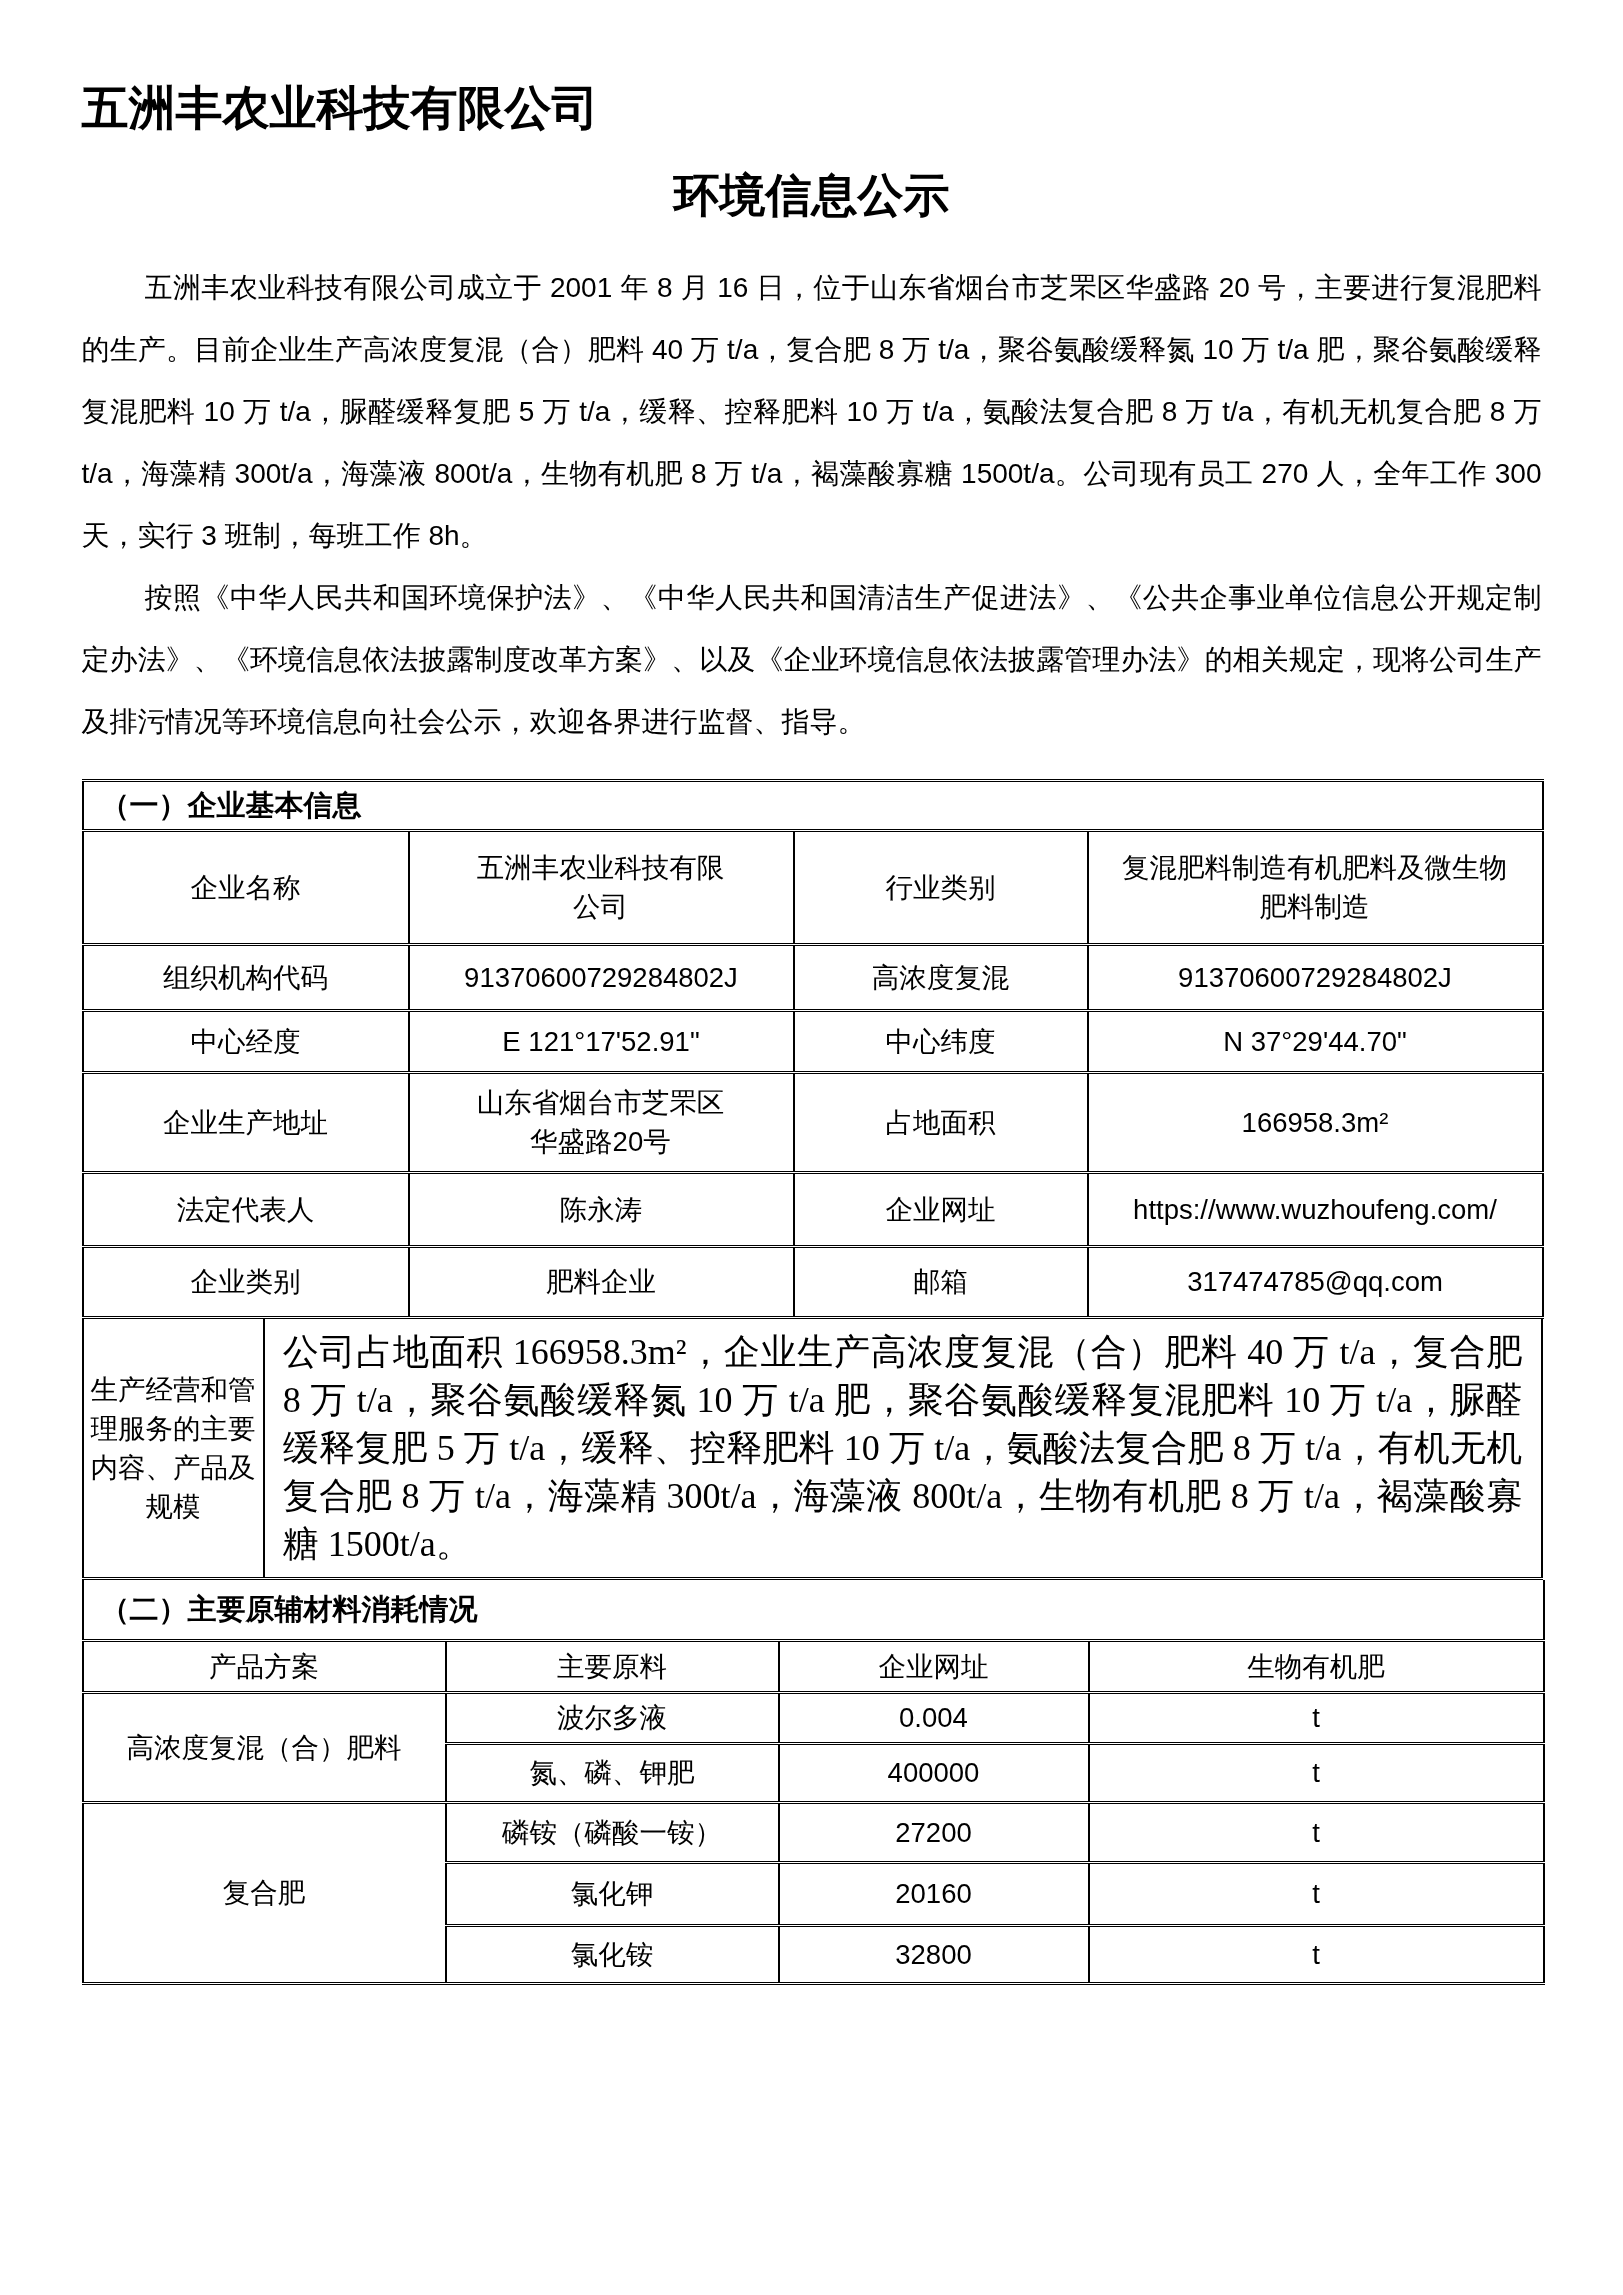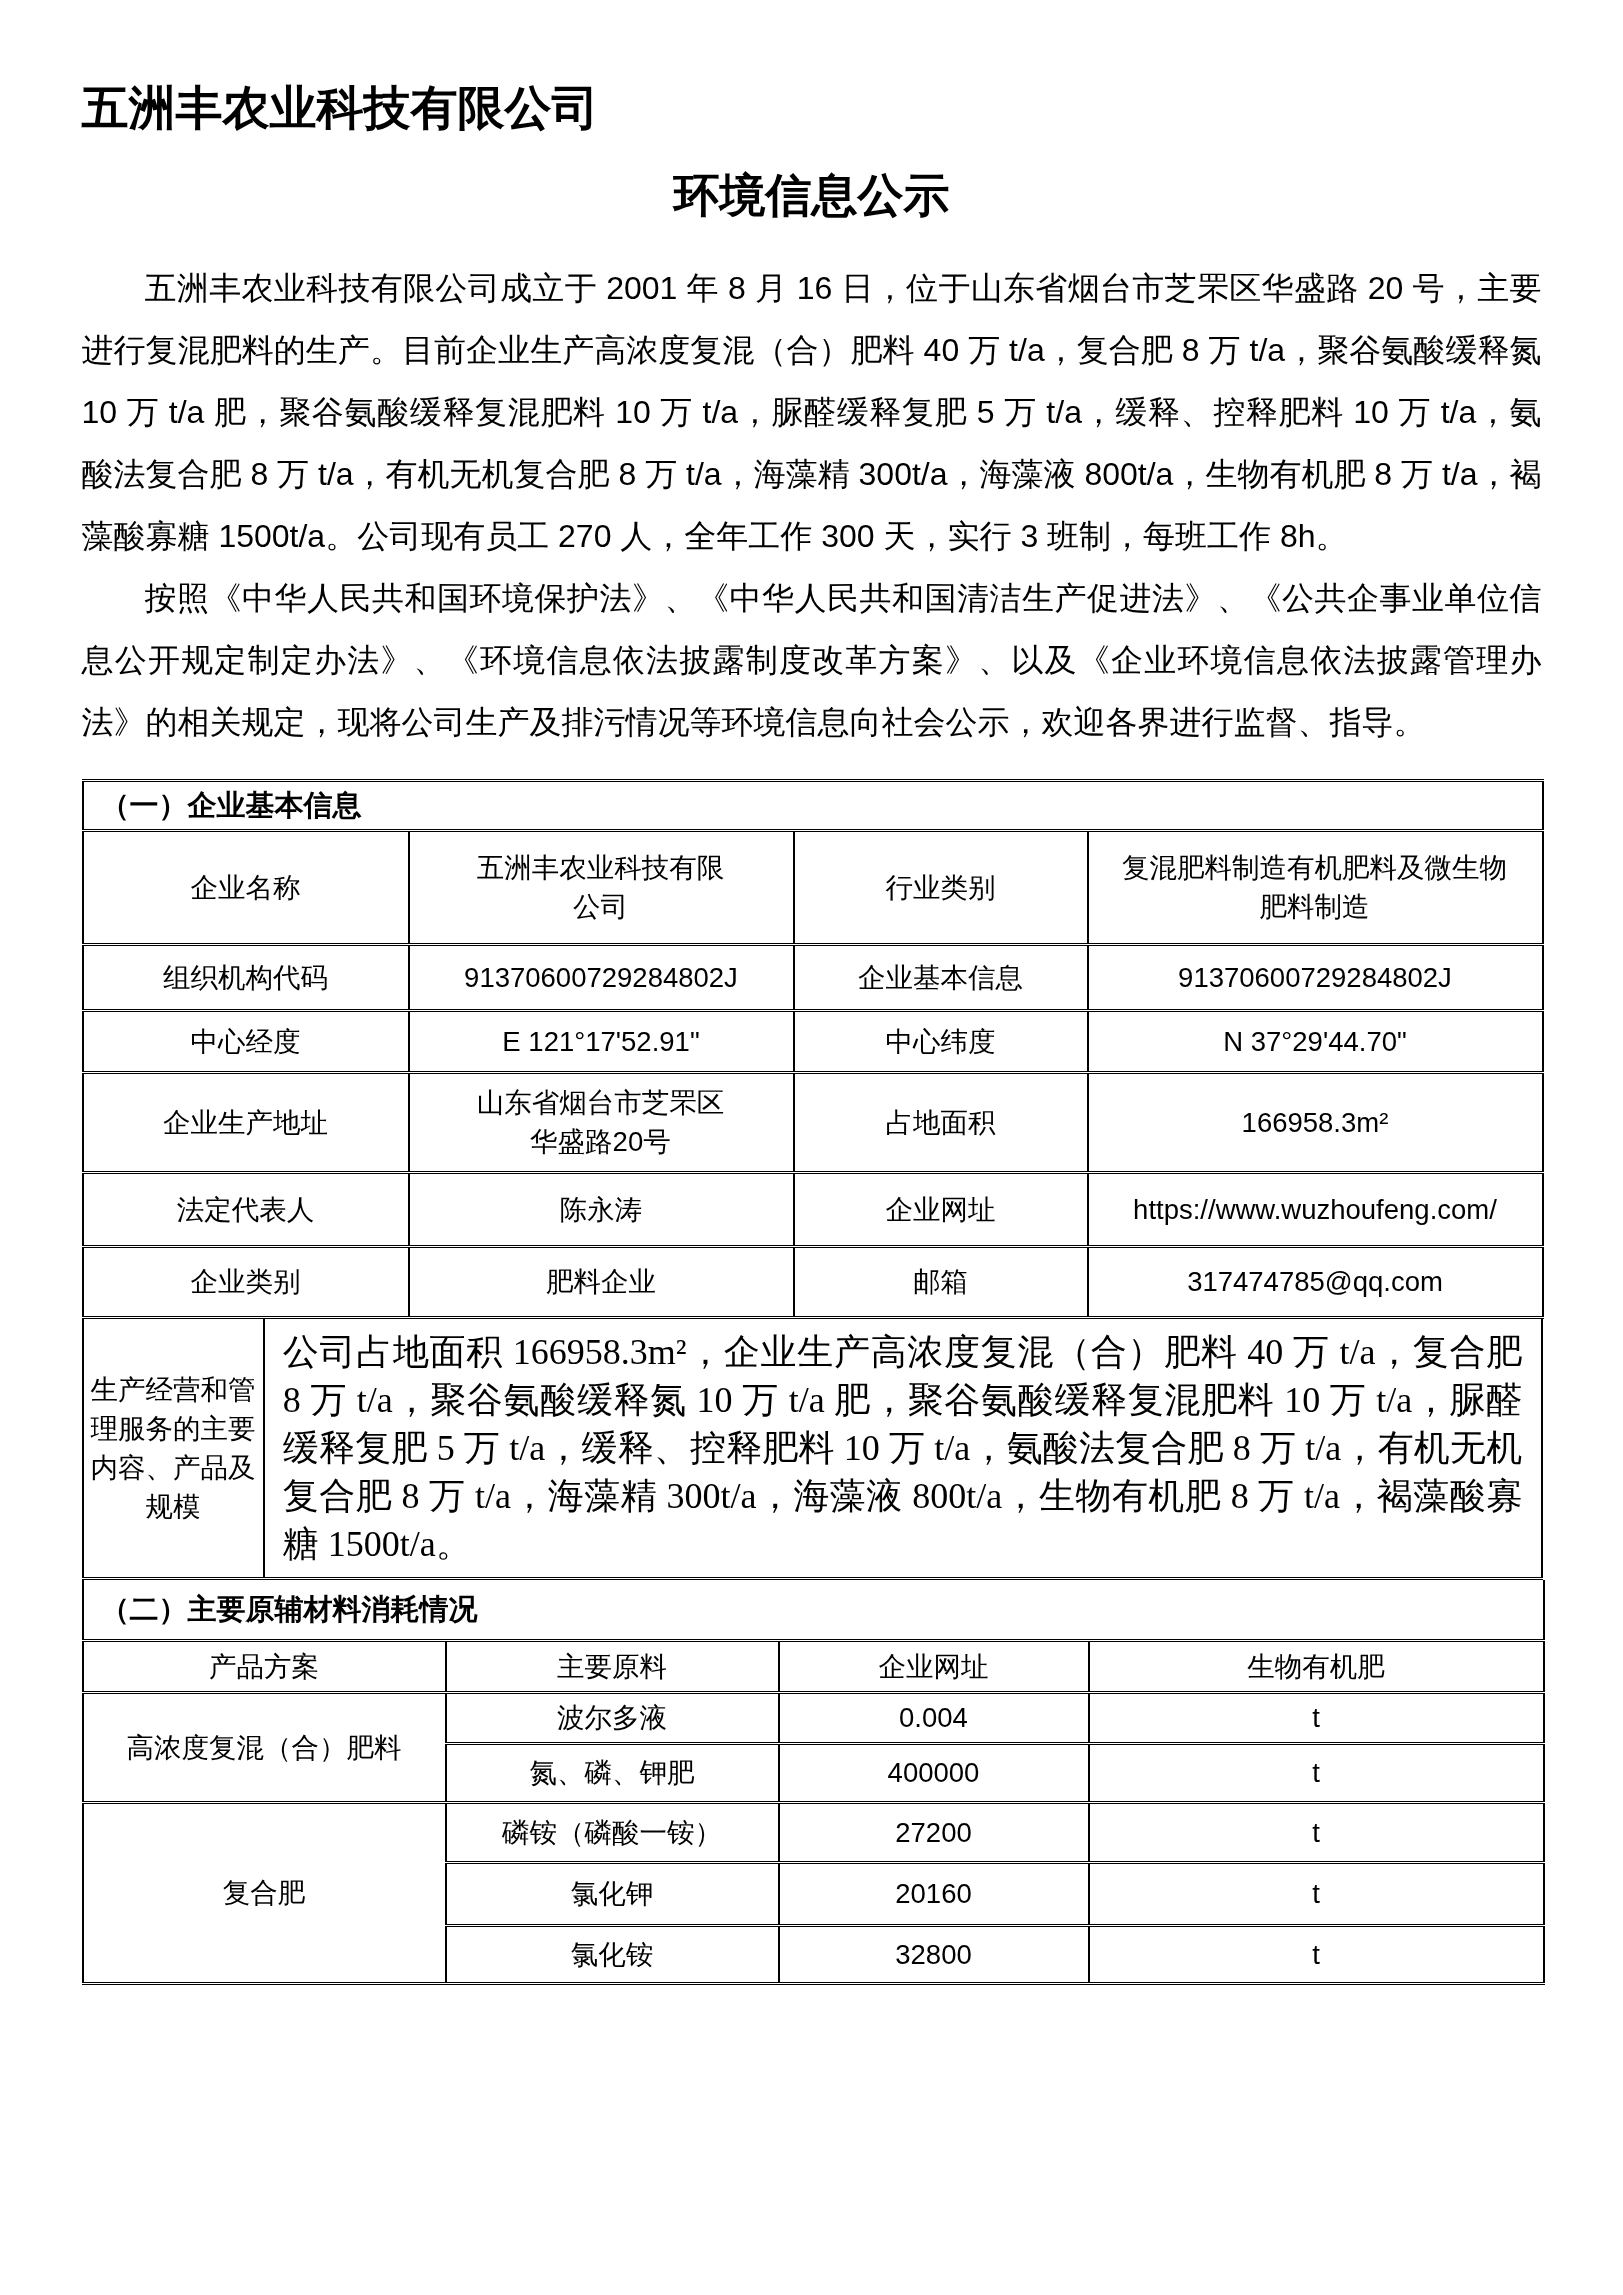--- a/index.html
+++ b/index.html
@@ -25,21 +25,21 @@
     margin-top: 22px;
     text-align: center;
     font-size: 46px;
     font-weight: 700;
     line-height: 65px;
     font-family: "Liberation Serif", serif;
   }
 
   .para {
     margin-top: 0;
-    font-size: 32px;
+    font-size: 28px;
     line-height: 62px;
     text-align: justify;
     text-indent: 63px;
     font-family: "Liberation Sans", sans-serif;
   }
   .para.first { margin-top: 29px; }
 
   table.tbl {
     border-collapse: collapse;
     table-layout: fixed;
@@ -105,21 +105,21 @@
       <td class="lab">企业名称</td>
       <td class="lab pre">五洲丰农业科技有限
 公司</td>
       <td class="lab">行业类别</td>
       <td class="lab pre">复混肥料制造有机肥料及微生物
 肥料制造</td>
     </tr>
     <tr style="height:66px">
       <td class="lab">组织机构代码</td>
       <td class="val">91370600729284802J</td>
-      <td class="lab">企业基本信息</td>
+      <td class="lab">高浓度复混</td>
       <td class="val">91370600729284802J</td>
     </tr>
     <tr style="height:62px">
       <td class="lab">中心经度</td>
       <td class="val">E 121°17'52.91"</td>
       <td class="lab">中心纬度</td>
       <td class="val">N 37°29'44.70"</td>
     </tr>
     <tr style="height:100px">
       <td class="lab">企业生产地址</td>

